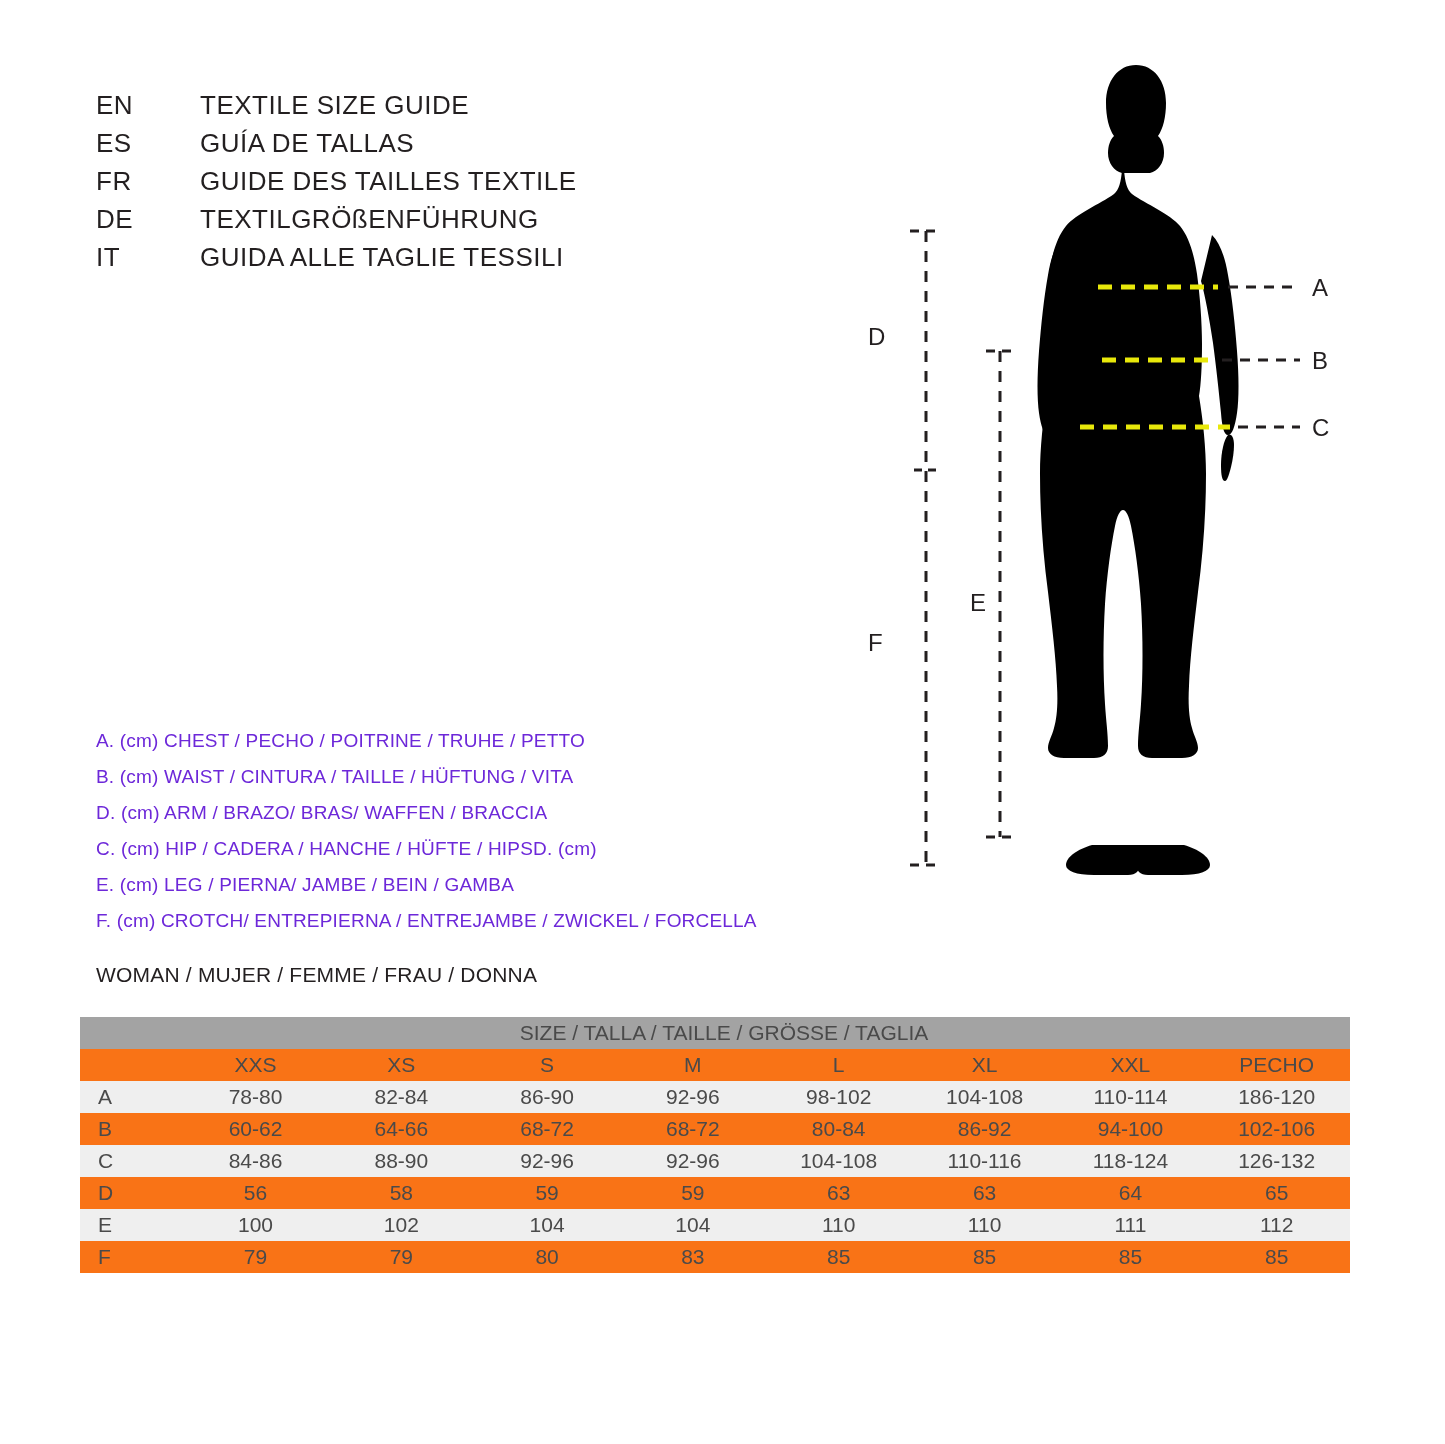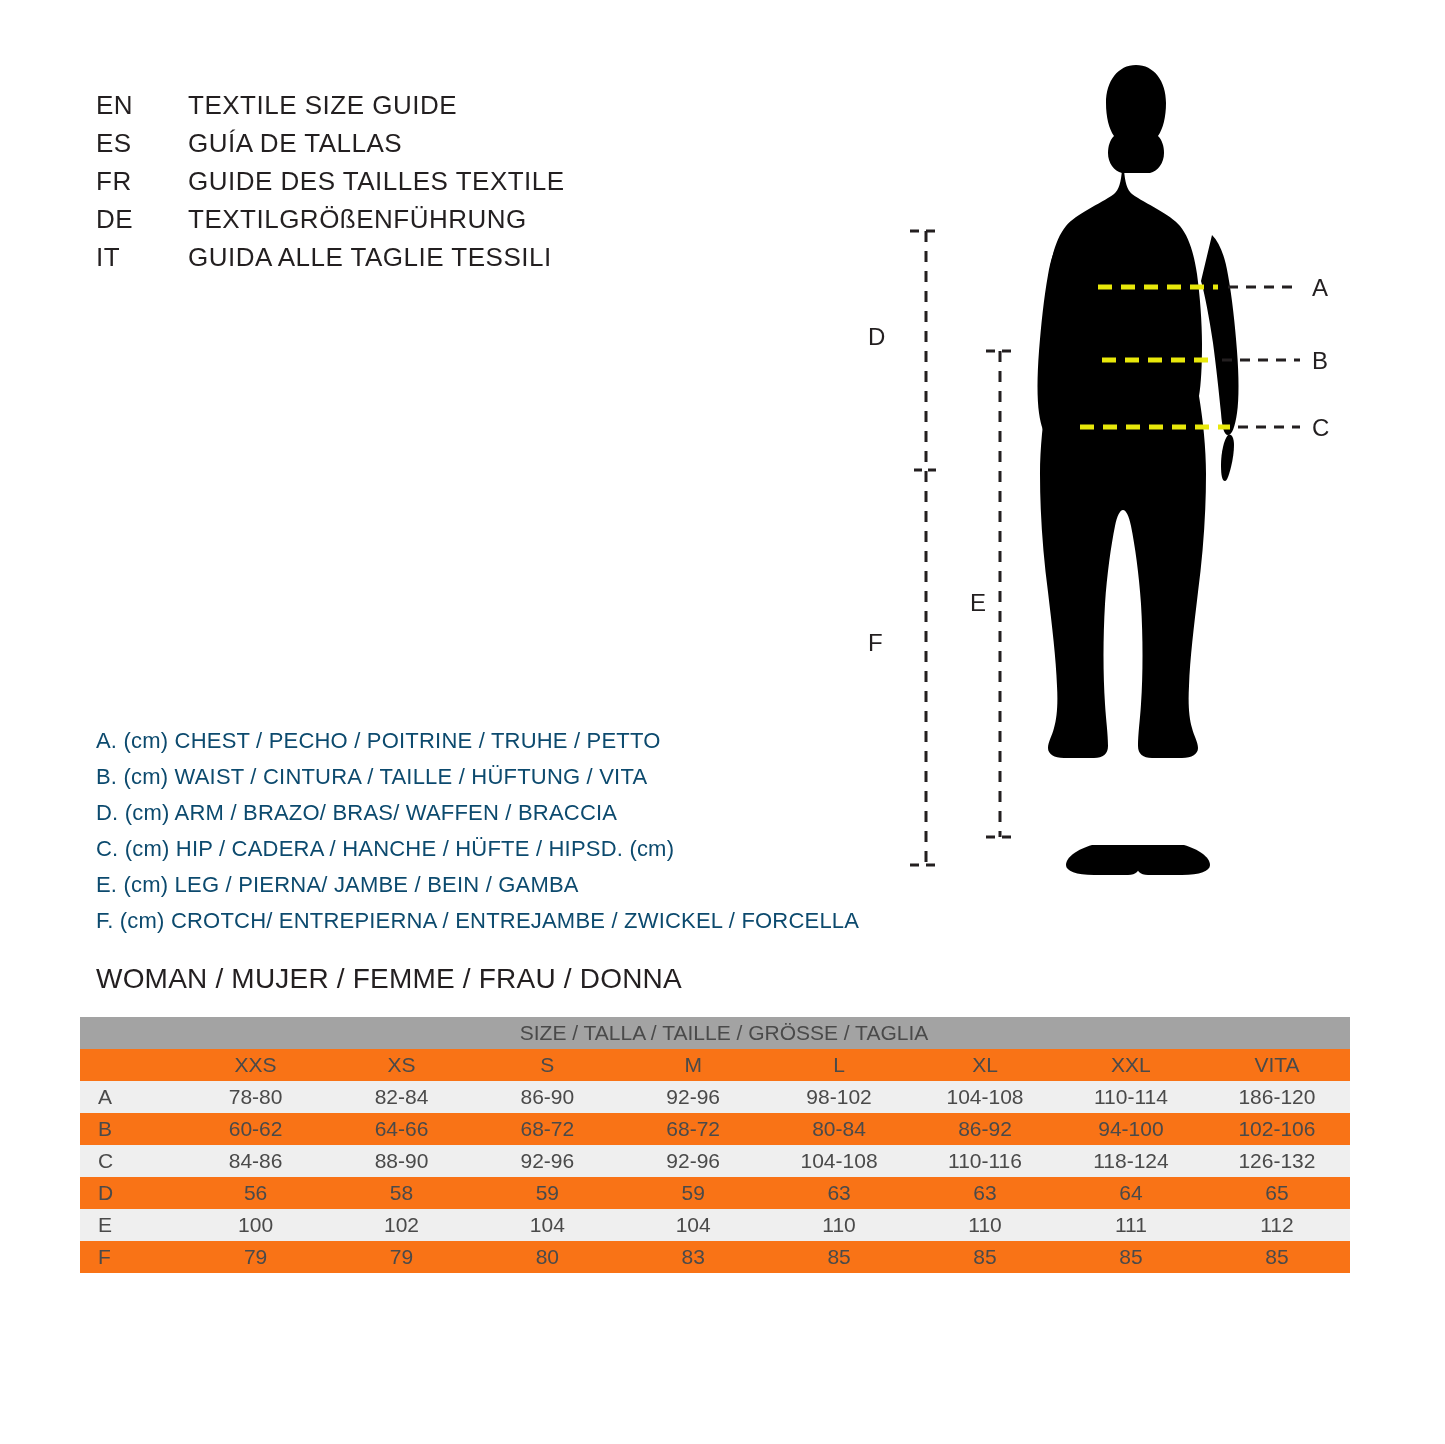--- a/index.html
+++ b/index.html
@@ -31,43 +31,44 @@
   }
   .lang-code {
     width: 92px;
     font-size: 26px;
     color: #231f20;
   }
   .lang-text {
     font-size: 26px;
     color: #231f20;
     white-space: nowrap;
+    margin-left: 12px;
   }
 
   
   #legend {
     position: absolute;
     left: 96px;
     top: 723px;
     width: 800px;
   }
   .legend-row {
-    font-size: 22px;
+    font-size: 19px;
     line-height: 36px;
     white-space: nowrap;
-    color: #0c4a6e;
+    color: #6d28d9;
     letter-spacing: 0.2px;
   }
 
   
   #gender-caption {
     position: absolute;
     left: 96px;
     top: 963px;
-    font-size: 28px;
+    font-size: 21px;
     letter-spacing: 0.2px;
     color: #231f20;
   }
 
   
   #size-table {
     position: absolute;
     left: 80px;
     top: 1017px;
     width: 1270px;
@@ -284,21 +285,21 @@
     </tr>
     <tr class="row-plain">
       <td class="col-label"></td>
       <td>XXS</td>
       <td>XS</td>
       <td>S</td>
       <td>M</td>
       <td>L</td>
       <td>XL</td>
       <td>XXL</td>
-      <td>VITA</td>
+      <td>PECHO</td>
     </tr>
 
     <tr class="row-alt">
       <td class="col-label">A</td>
       <td>78-80</td>
       <td>82-84</td>
       <td>86-90</td>
       <td>92-96</td>
       <td>98-102</td>
       <td>104-108</td>

